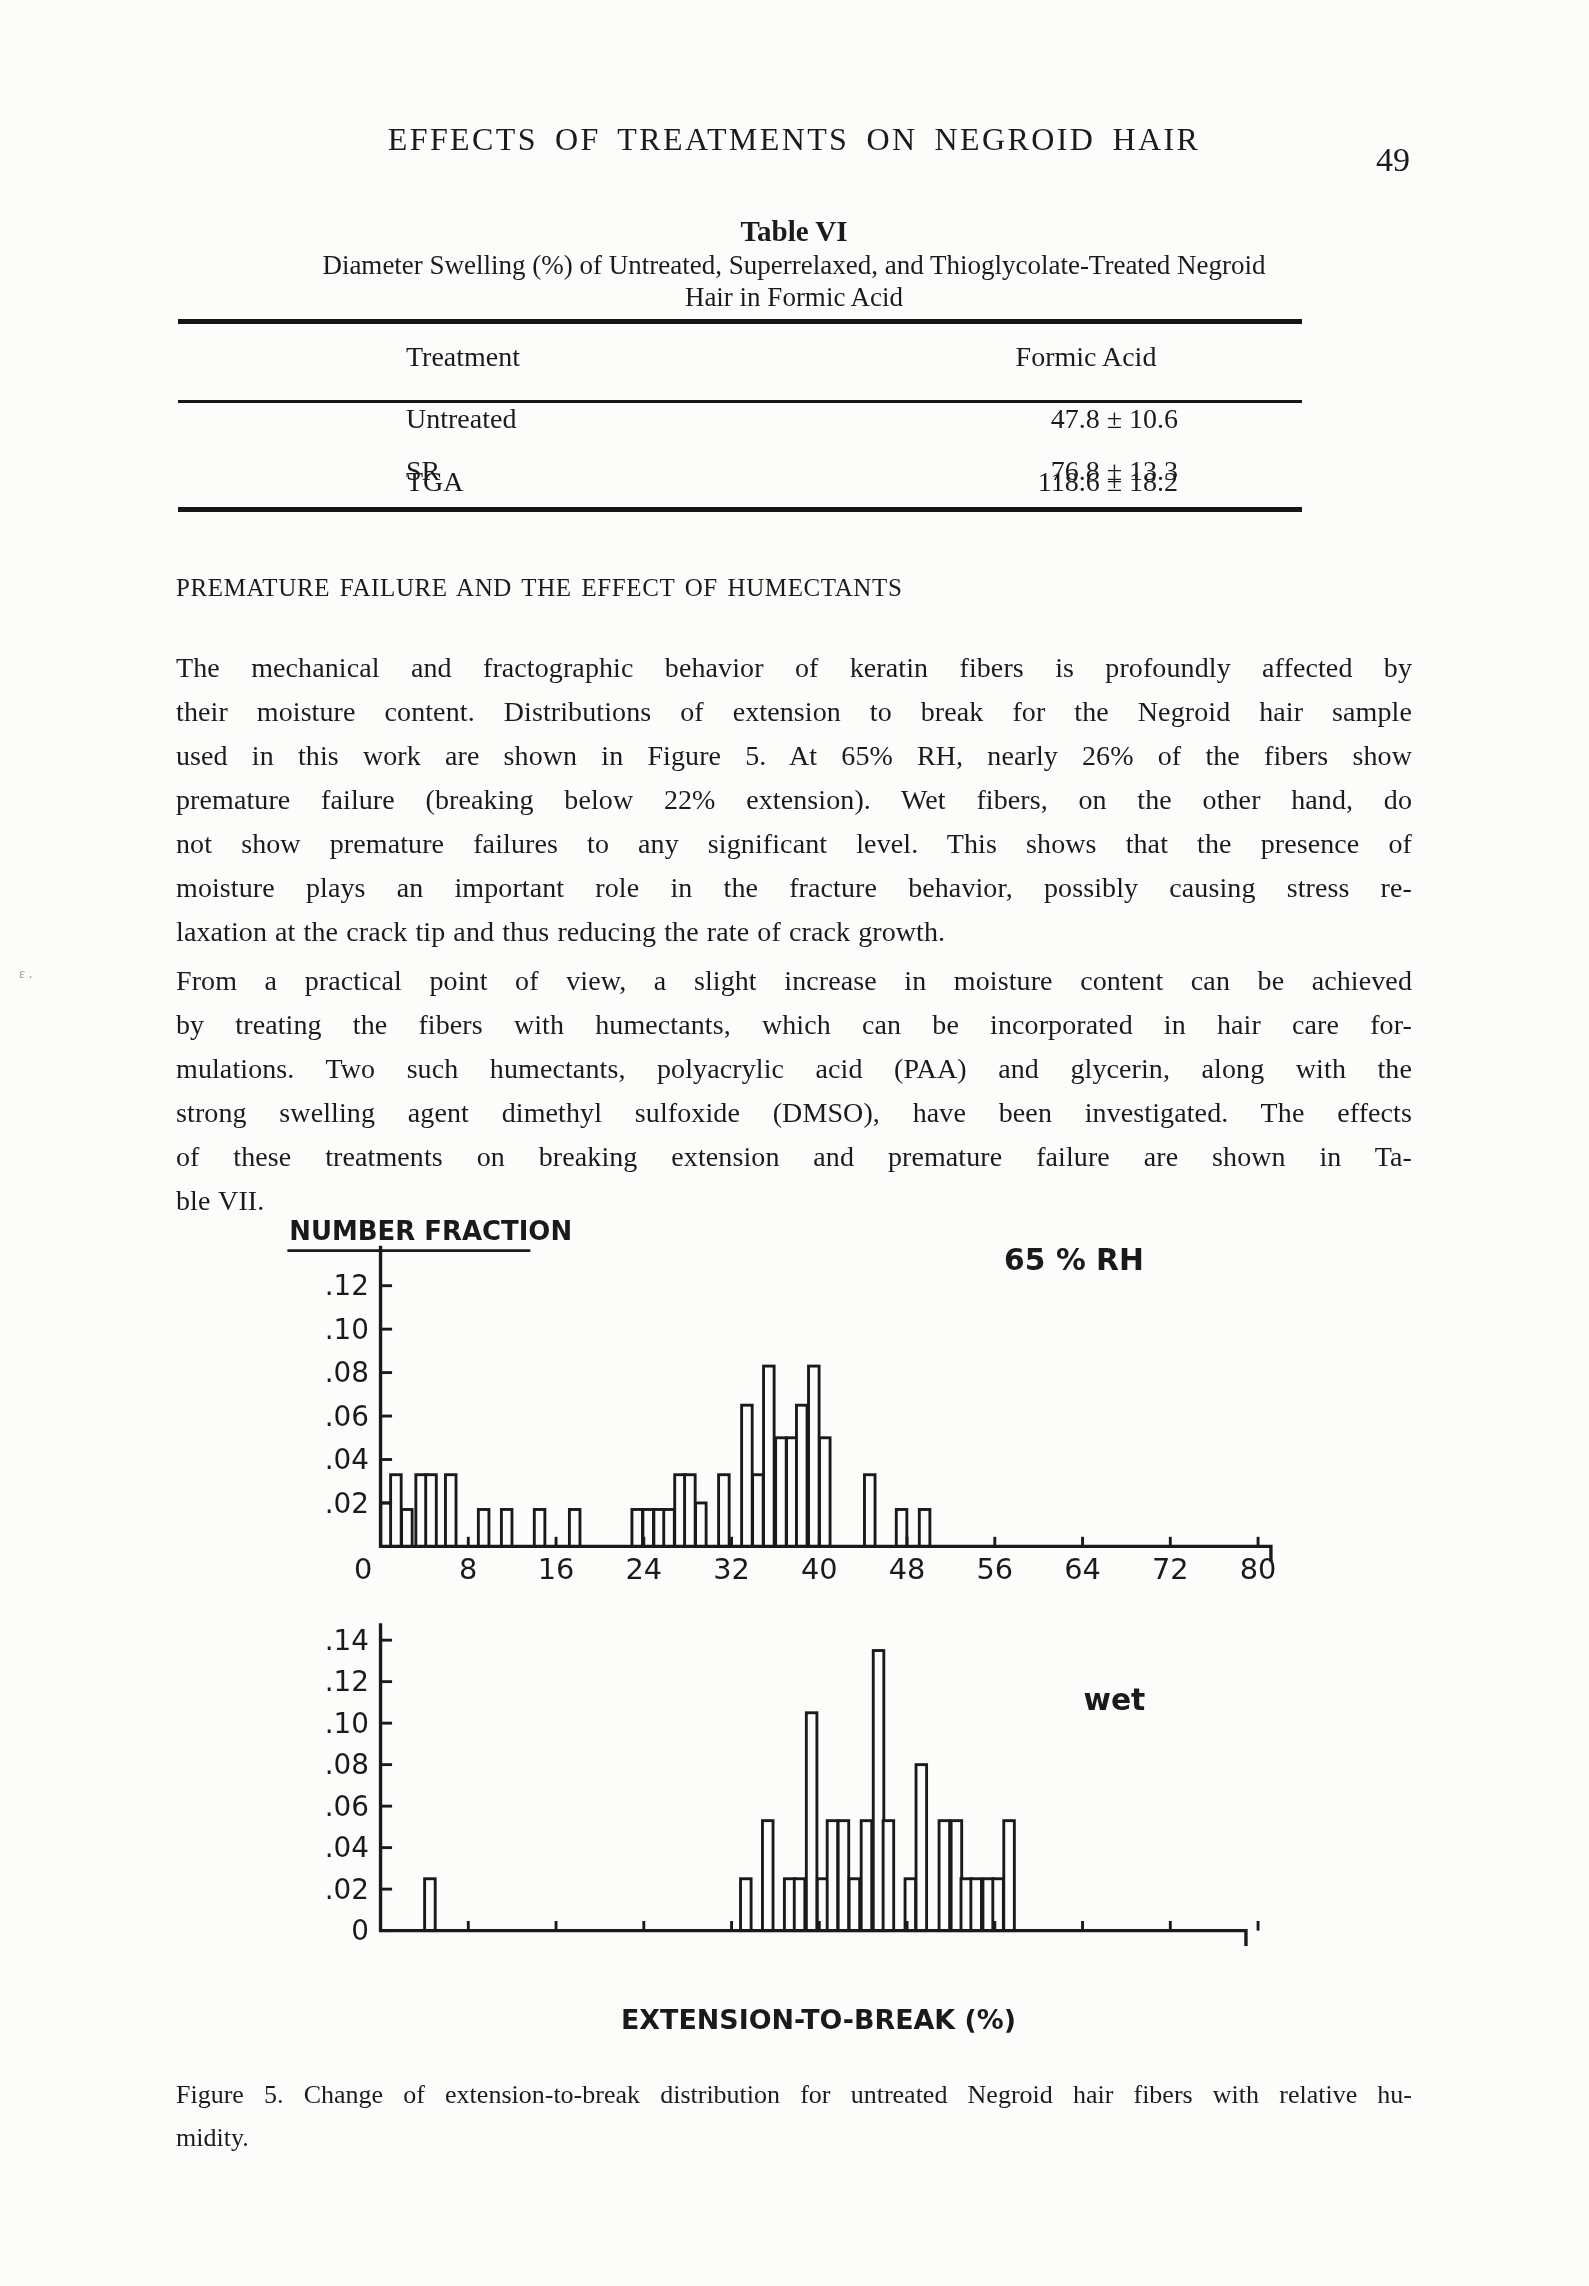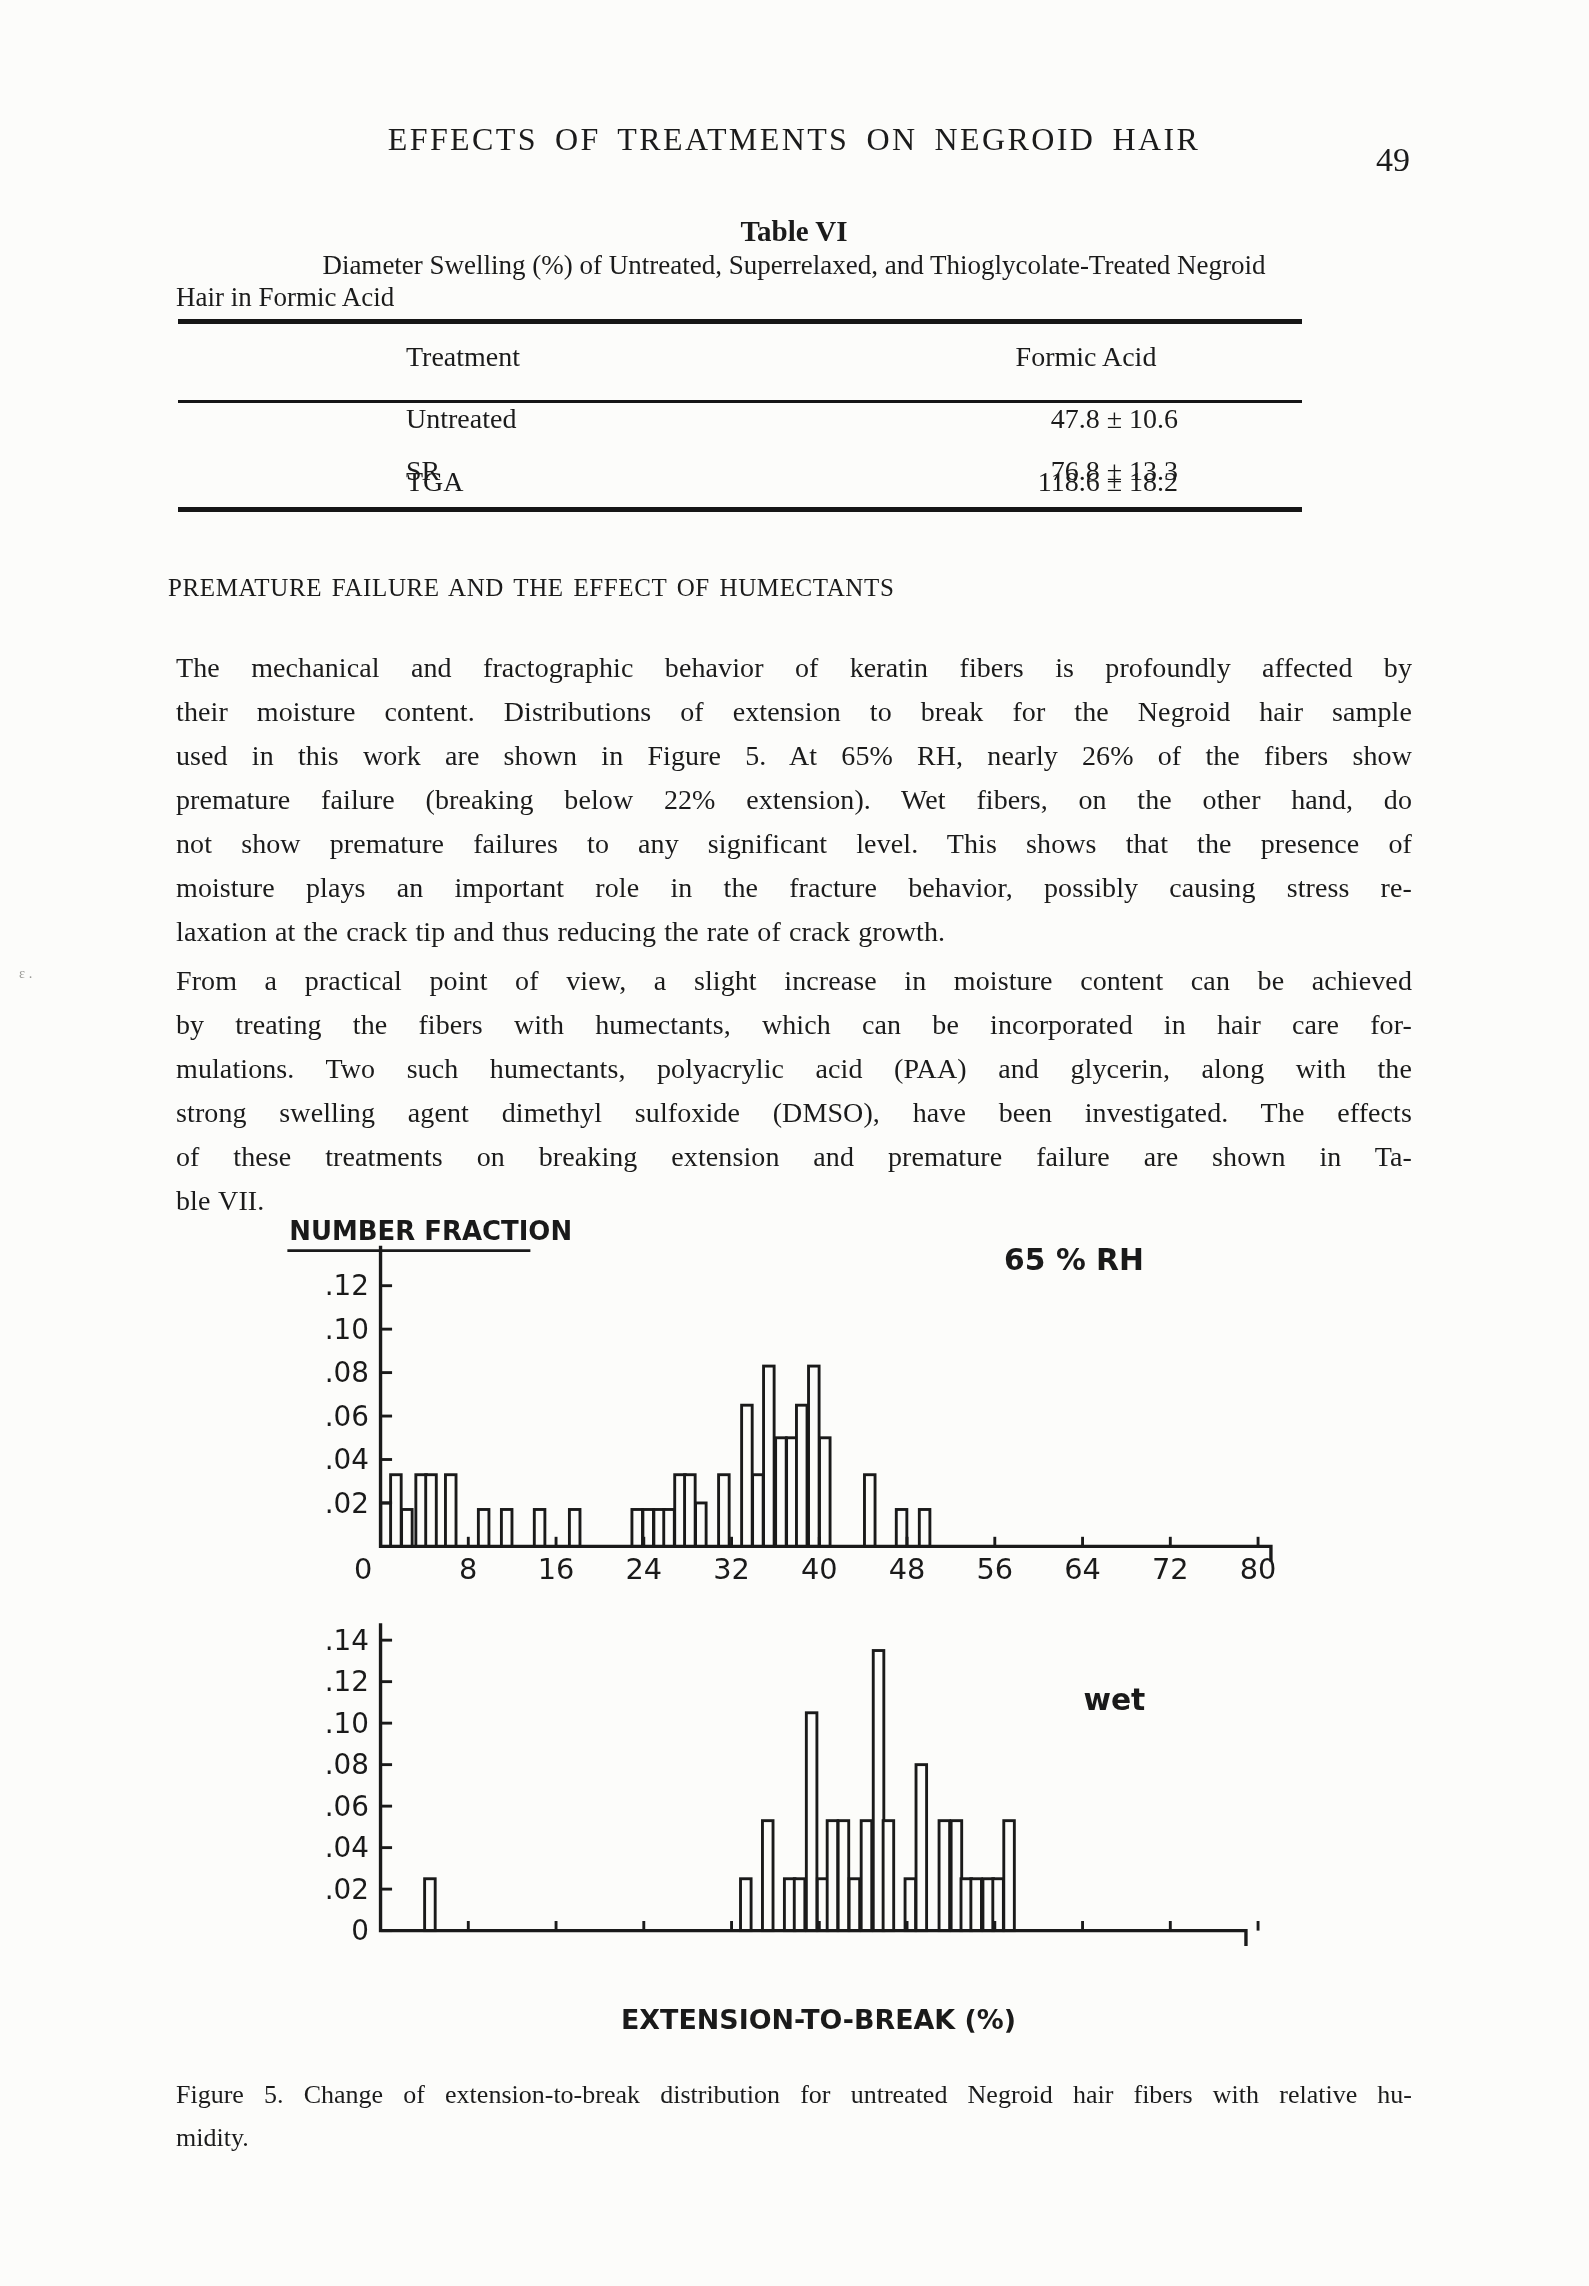--- a/index.html
+++ b/index.html
@@ -9,32 +9,32 @@
     font-family:"Liberation Serif","DejaVu Serif",serif;
   }
   .abs{position:absolute;}
   .running-head{
     top:121px; left:176px; width:1236px; text-align:center;
     font-size:32px; letter-spacing:2.4px; word-spacing:6.7px; white-space:nowrap;
   }
   .page-num{ top:113px; left:1376px; font-size:34px;margin-top:28px; }
   .tbl-title{ top:215px; left:176px; width:1236px; text-align:center; font-weight:bold; font-size:29px; }
   .tbl-sub{ top:250px; left:176px; width:1236px; text-align:center; font-size:27px; }
-  .tbl-sub2{ top:282px; left:176px; width:1236px; text-align:left; font-size:27px; }
+  .tbl-sub2{ top:282px; left:176px; width:1236px; text-align:center; font-size:27px; }
   .rule{ left:178px; width:1124px; background:#161616; }
   .rule-top{ top:319px; height:4.8px; }
   .rule-mid{ top:400px; height:2.9px; }
   .rule-bot{ top:507px; height:4.8px; }
   .tbl-colhead-l{ top:340px; left:406px; font-size:28px; line-height:33px; }
   .tbl-colhead-r{ top:340px; left:990px; width:192px; text-align:center; font-size:28px; line-height:33px; }
   .tbl-rowlabel{ left:406px; font-size:28px; line-height:33px; }
   .tbl-rowval{ left:955px; width:223px; text-align:right; font-size:28px; line-height:33px; }
   .r0{ top:402px; } .r1{ top:454px; } .r2{ top:465px;text-align:right; }
   .sec-heading{
-    top:574px; left:168px; font-size:25px; letter-spacing:0.6px; word-spacing:2.9px; white-space:nowrap;
+    top:574px; left:176px; font-size:25px; letter-spacing:0.6px; word-spacing:2.9px; white-space:nowrap;
   }
   .para{ left:176px; width:1236px; font-size:28px; }
   .para .pline{
     height:44px; line-height:44px; text-align:justify; text-align-last:justify;
     word-spacing:1px; letter-spacing:0.1px; white-space:nowrap0;
   }
   .para .pline:last-child{ text-align-last:left; }
   .para1{ top:646px; }
   .para2{ top:959px; }
   .caption{ top:2073px; left:176px; width:1236px; font-size:26px; }

